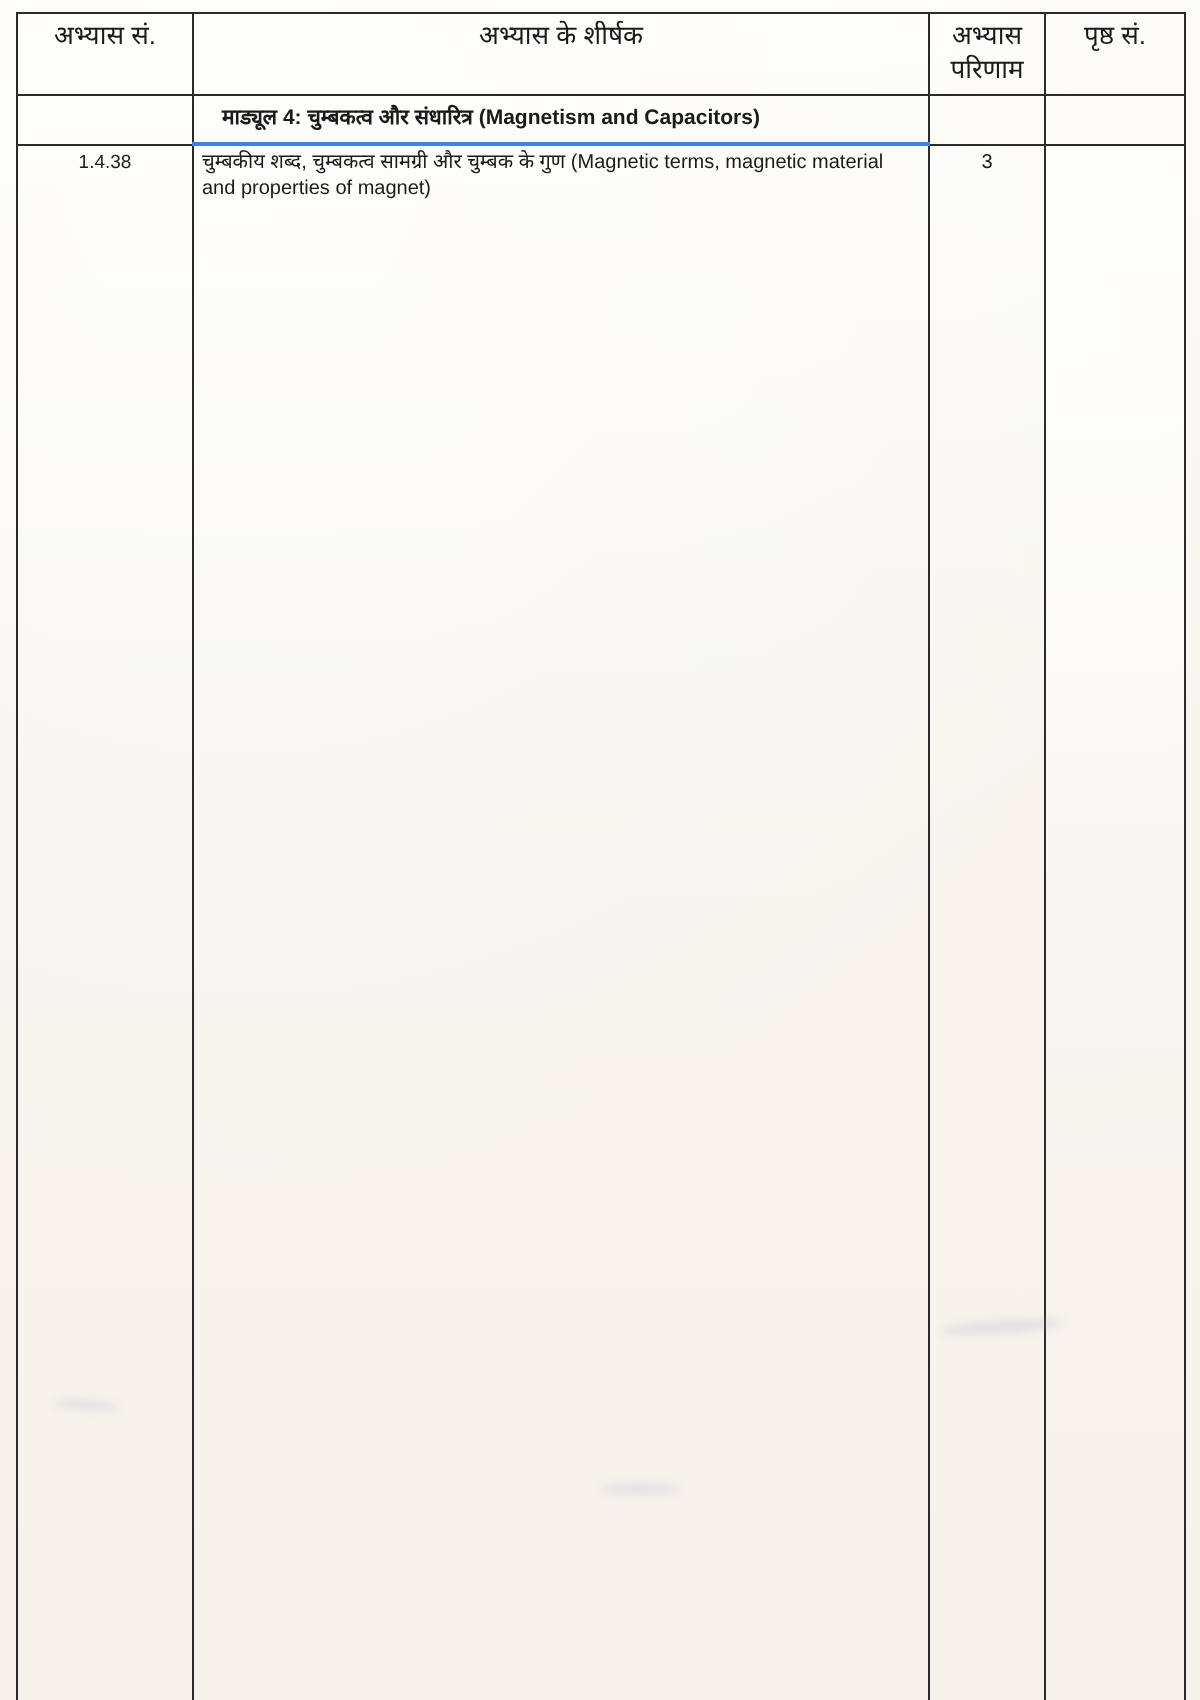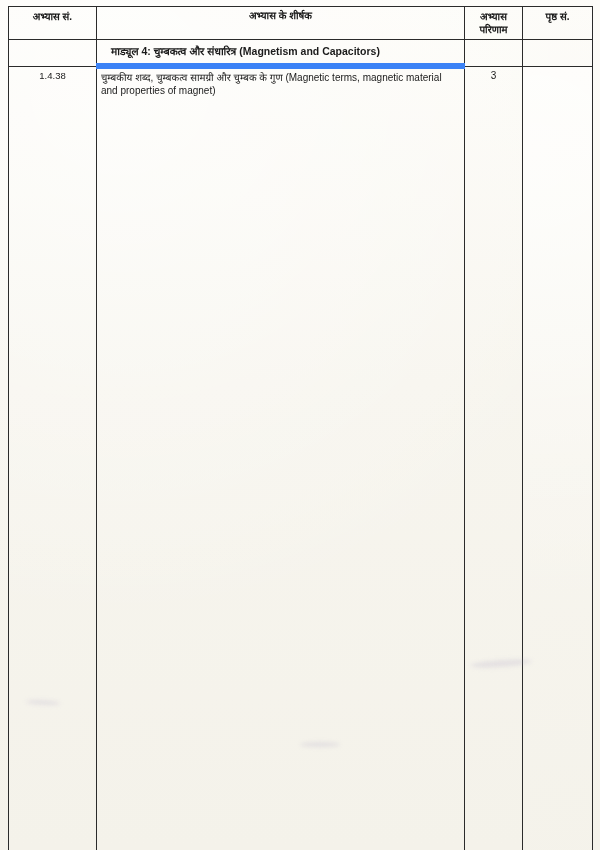--- a/index.html
+++ b/index.html
@@ -49,22 +49,22 @@
     padding: 3px 4px;
     vertical-align: top;
   }
   col.c-no    { width: 88px; }
   col.c-title { width: 368px; }
   col.c-out   { width: 58px; }
   col.c-page  { width: 70px; }
 
   thead th {
     text-align: center;
-    font-weight: bold;
-    font-size: 10px;
+    font-weight: normal;
+    font-size: 13px;
     padding-top: 6px;
     padding-bottom: 6px;
     vertical-align: middle;
   }
   th.hdr-no, th.hdr-out, th.hdr-page { line-height: 1.3; }
 
   td.no {
     text-align: center;
     vertical-align: middle;
     white-space: nowrap;
@@ -75,21 +75,21 @@
     vertical-align: middle;
     font-size: 10px;
   }
   td.title { text-align: left; }
 
   
   tr.module td.modtitle {
     font-weight: bold;
     font-size: 10.5px;
     padding: 5px 4px 5px 14px;
-    border-bottom: 6px solid #3b82f6;
+    border-bottom: 2px solid #3b82f6;
   }
   tr.module td.spacer-left,
   tr.module td.spacer-right { border-bottom: 1px solid #2b2b2b; }
 
   
   .smudge {
     position: absolute;
     z-index: 2;
     pointer-events: none;
     background: rgba(170,160,190,0.22);

